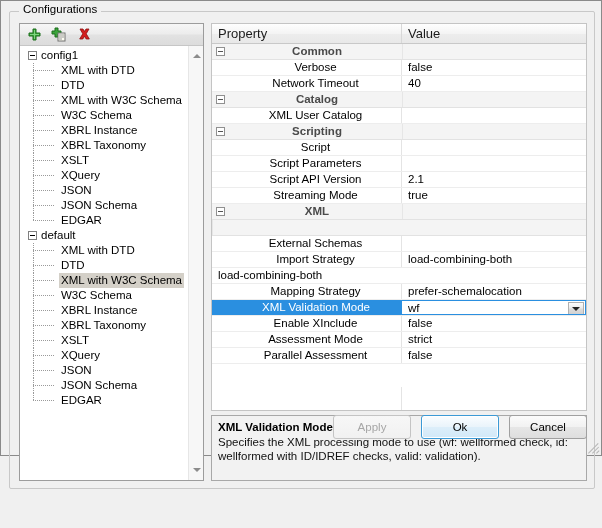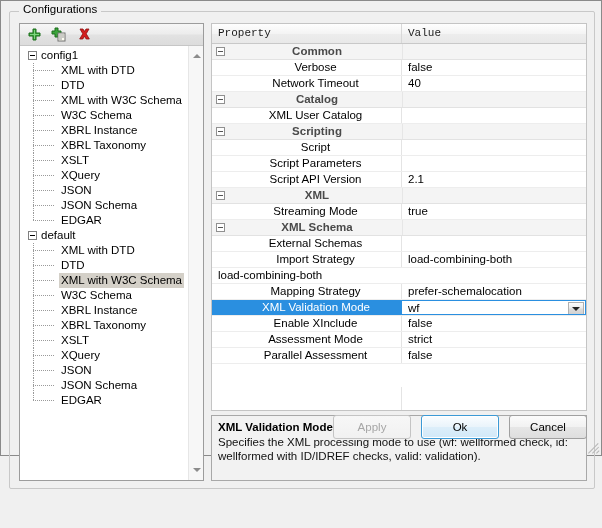--- a/index.html
+++ b/index.html
@@ -178,23 +178,22 @@
   #grid-header {
     display: flex;
     height: 20px;
     background: linear-gradient(to bottom,#fefefe 0%, #f4f4f4 50%, #ededed 51%, #e8e8e8 100%);
     border-bottom: 1px solid #c8c8c8;
     flex: 0 0 auto;
   }
   .hdr-cell {
     line-height: 19px;
     padding-left: 6px;
-    font-size: 11px;
+    font-size: 13px;
     color: #1b1b1b;
-    font-family: Liberation Mono, monospace;
   }
   .hdr-prop { width: 190px; border-right: 1px solid #d8d8d8; }
   .hdr-val  { flex: 1 1 auto; }
 
   #grid-rows {
     flex: 1 1 auto;
     overflow: hidden;
     position: relative;
   }
   .grow {
@@ -453,30 +452,29 @@
             <div class="pval"><span></span></div>
           </div>
           <div class="grow">
             <div class="pname"><span>Script Parameters</span></div>
             <div class="pval"><span></span></div>
           </div>
           <div class="grow">
             <div class="pname"><span>Script API Version</span></div>
             <div class="pval"><span>2.1</span></div>
           </div>
+          <div class="grow">
+            <div class="pname"><span>Streaming Mode</span></div>
+            <div class="pval"><span>true</span></div>
+          </div>
           <div class="grow group">
             <div class="pname"><span class="gexp"></span><span>XML</span></div>
             <div class="pval"><span></span></div>
           </div>
-          <div class="grow">
-            <div class="pname"><span>Streaming Mode</span></div>
-            <div class="pval"><span>true</span></div>
-          </div>
           <div class="grow group">
-            <div class="pname"><span class="gexp"></span><span>XML Schema</span></div>
             <div class="pval"><span></span></div>
           </div>
           <div class="grow">
             <div class="pname"><span>External Schemas</span></div>
             <div class="pval"><span></span></div>
           </div>
           <div class="grow">
             <div class="pname"><span>Import Strategy</span></div>
             <div class="pval"><span>load-combining-both</span></div>
           </div>

